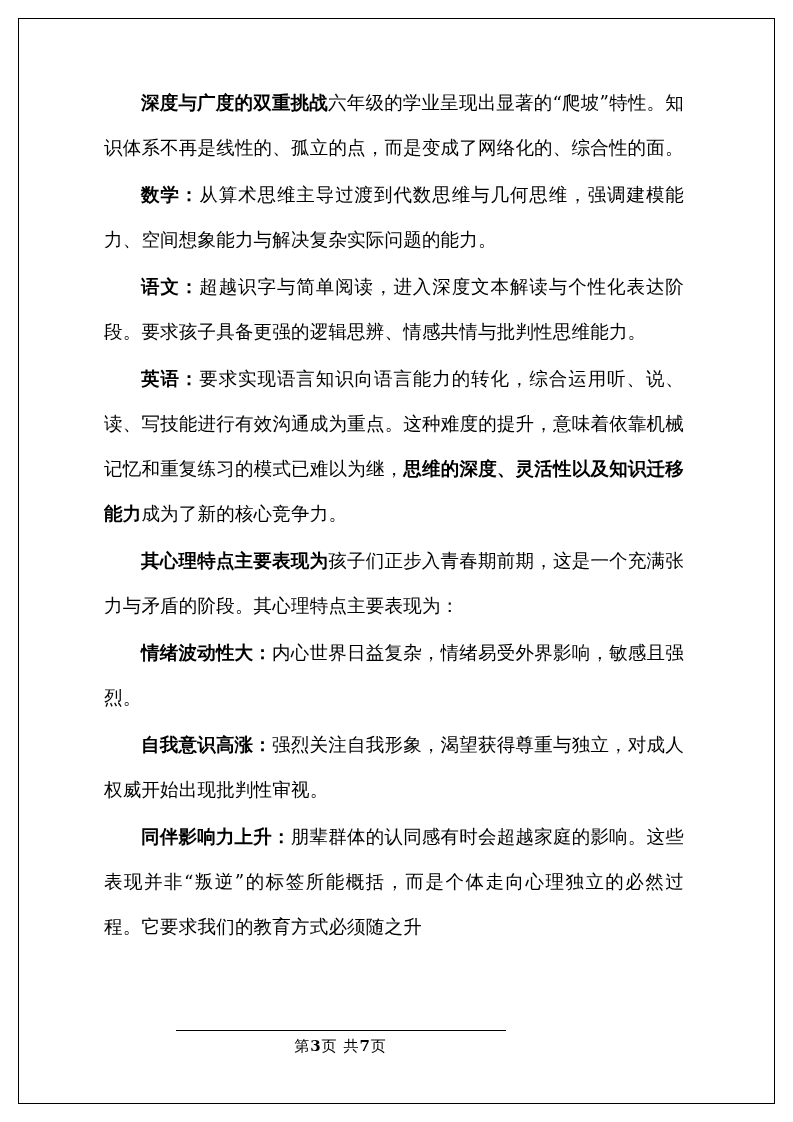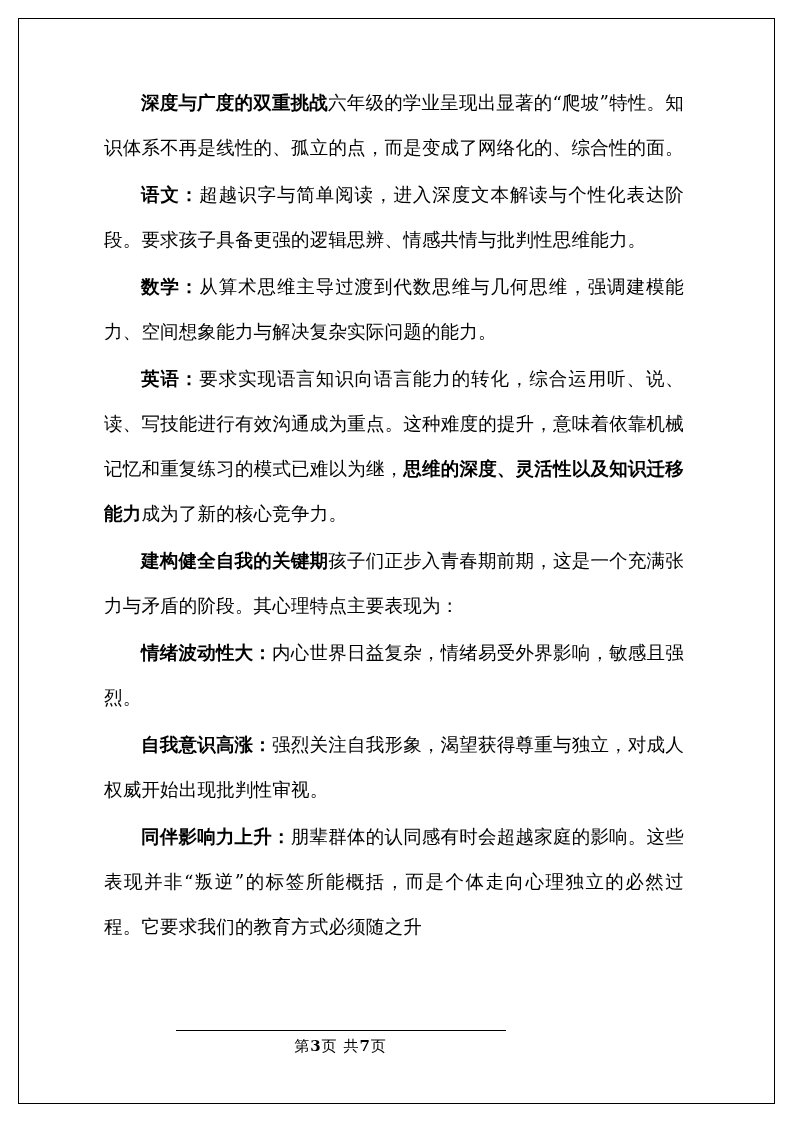--- a/index.html
+++ b/index.html
@@ -74,28 +74,28 @@
 </head>
 <body>
 
 <div class="page">
   <div class="page-border"></div>
 
   <div class="content">
 
     <p class="para"><span class="bold">深度与广度的双重挑战</span><span>六年级的学业呈现出显著的“爬坡”特性。知识体系不再是线性的、孤立的点，而是变成了网络化的、综合性的面。</span></p>
 
+    <p class="para"><span class="bold">数学：</span><span>从算术思维主导过渡到代数思维与几何思维，强调建模能力、空间想象能力与解决复杂实际问题的能力。</span></p>
+
     <p class="para"><span class="bold">语文：</span><span>超越识字与简单阅读，进入深度文本解读与个性化表达阶段。要求孩子具备更强的逻辑思辨、情感共情与批判性思维能力。</span></p>
-
-    <p class="para"><span class="bold">数学：</span><span>从算术思维主导过渡到代数思维与几何思维，强调建模能力、空间想象能力与解决复杂实际问题的能力。</span></p>
 
     <p class="para"><span class="bold">英语：</span><span>要求实现语言知识向语言能力的转化，综合运用听、说、读、写技能进行有效沟通成为重点。这种难度的提升，意味着依靠机械记忆和重复练习的模式已难以为继，</span><span class="bold">思维的深度、灵活性以及知识迁移能力</span><span>成为了新的核心竞争力。</span></p>
 
 
-    <p class="para"><span class="bold">建构健全自我的关键期</span><span>孩子们正步入青春期前期，这是一个充满张力与矛盾的阶段。其心理特点主要表现为：</span></p>
+    <p class="para"><span class="bold">其心理特点主要表现为</span><span>孩子们正步入青春期前期，这是一个充满张力与矛盾的阶段。其心理特点主要表现为：</span></p>
 
     <p class="para"><span class="bold">情绪波动性大：</span><span>内心世界日益复杂，情绪易受外界影响，敏感且强烈。</span></p>
 
     <p class="para"><span class="bold">自我意识高涨：</span><span>强烈关注自我形象，渴望获得尊重与独立，对成人权威开始出现批判性审视。</span></p>
 
     <p class="para"><span class="bold">同伴影响力上升：</span><span>朋辈群体的认同感有时会超越家庭的影响。这些表现并非“叛逆”的标签所能概括，而是个体走向心理独立的必然过程。它要求我们的教育方式必须随之升</span></p>
 
   </div>
 
   <div class="footer">

